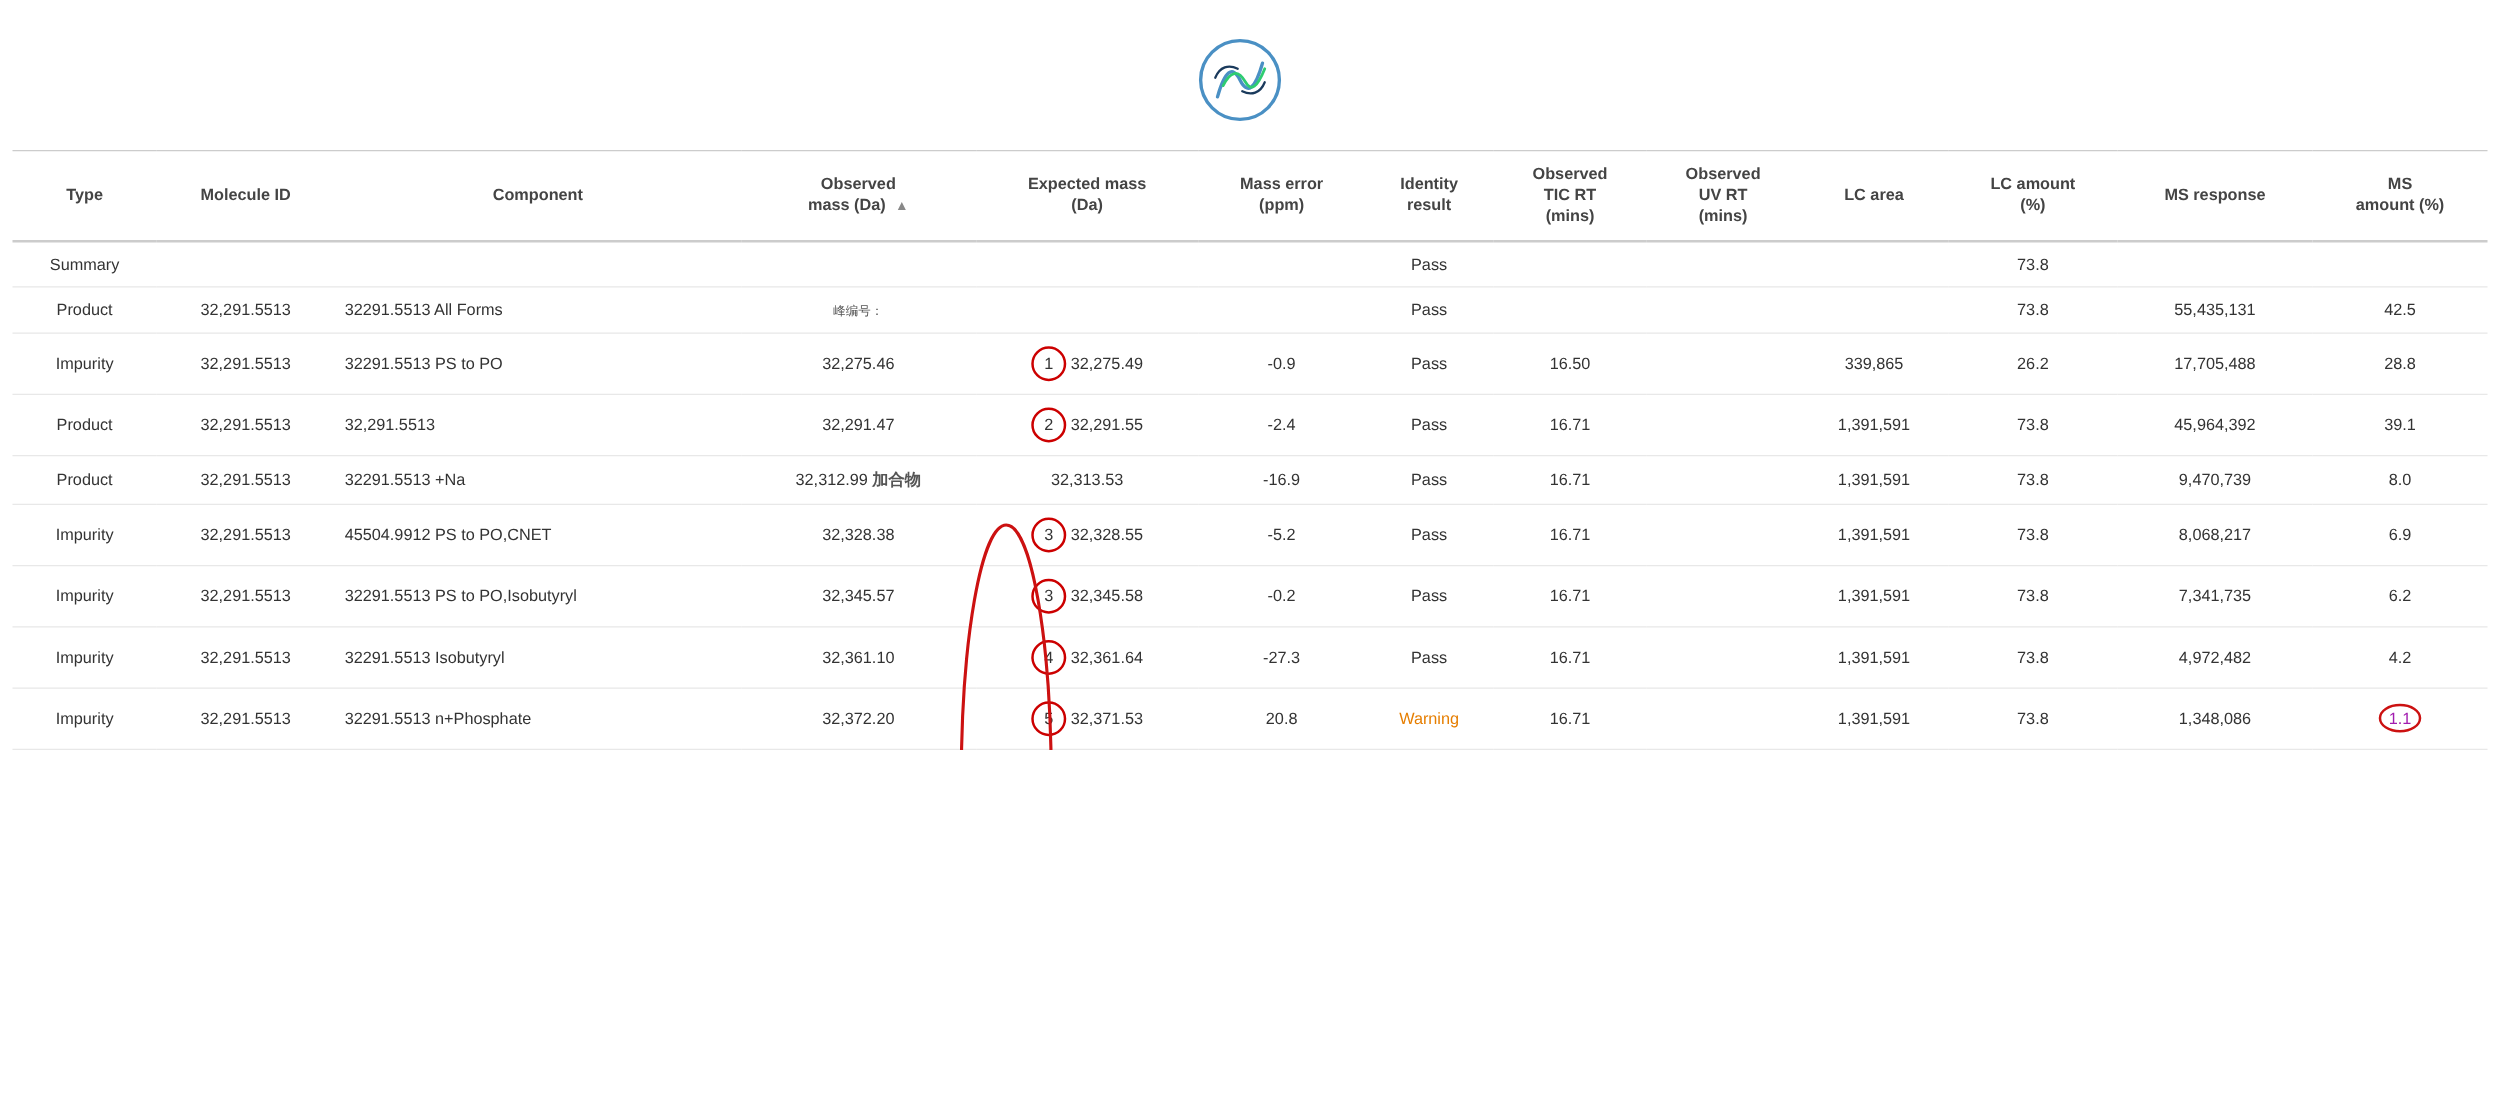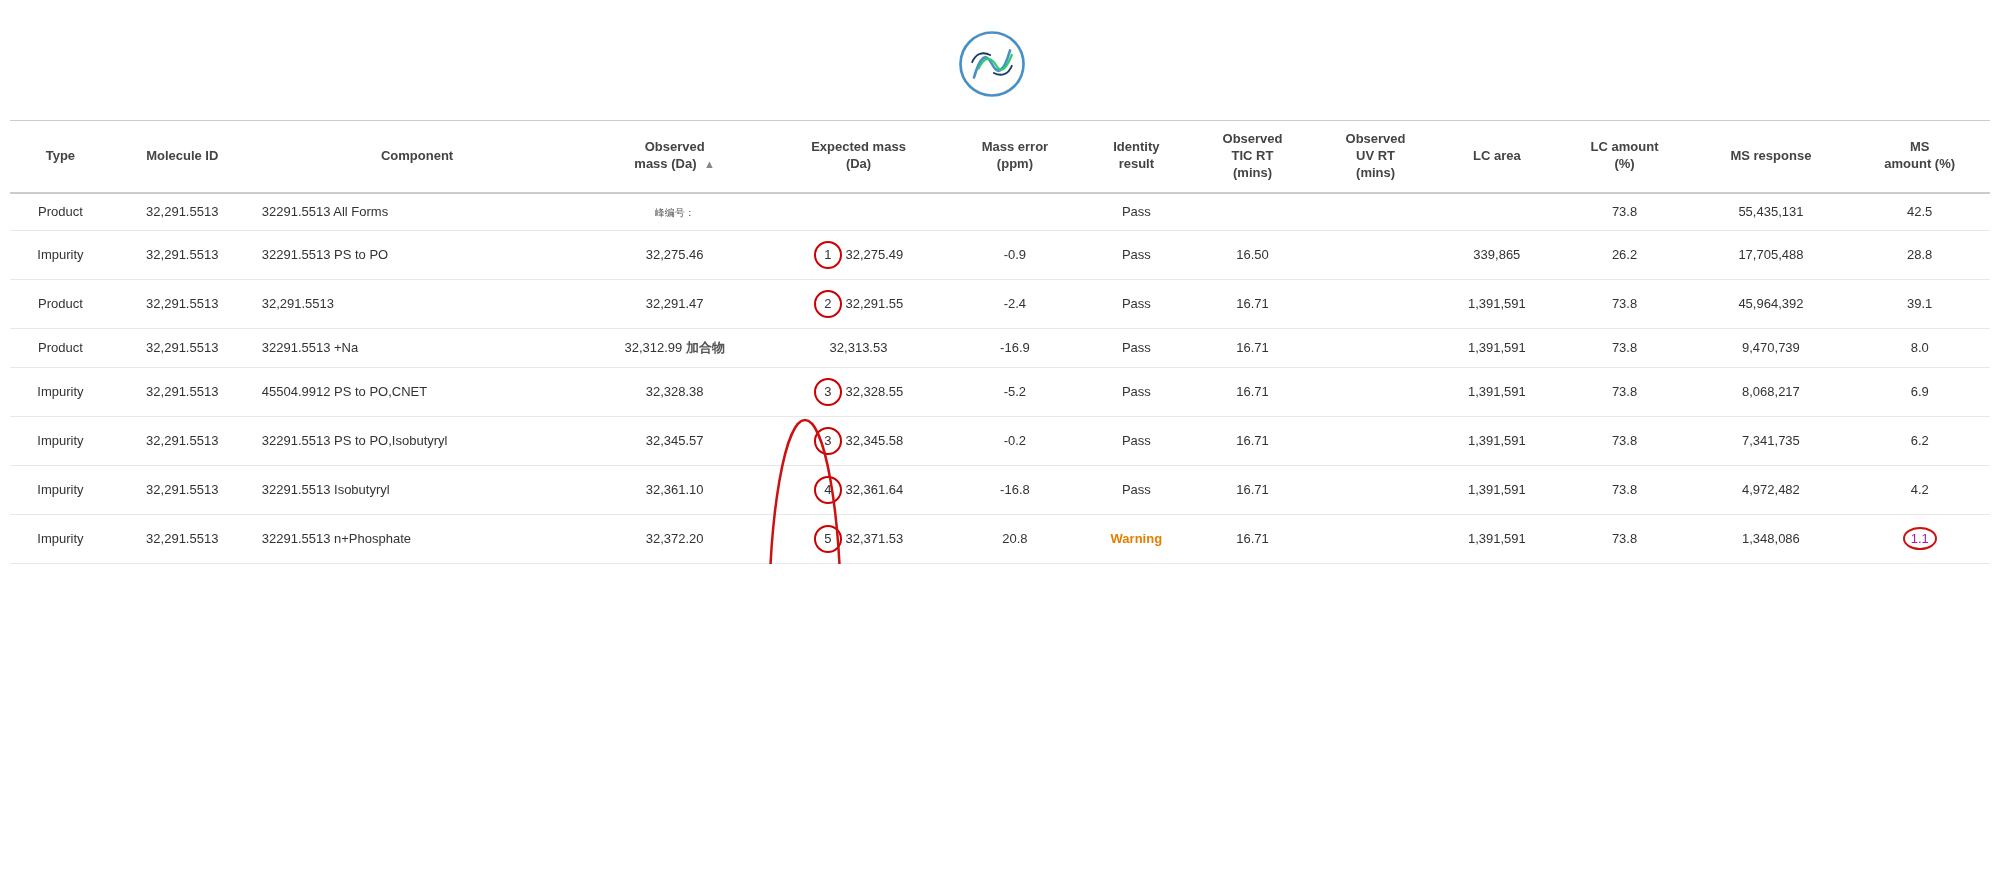--- a/index.html
+++ b/index.html
@@ -62,21 +62,21 @@
       display: inline-block;
       margin-left: 4px;
       color: #888;
       font-size: 11px;
     }
     .pass-badge {
       color: #333;
     }
     .warning-badge {
       color: #e67e00;
-      font-weight: 700;
+      font-weight: 400;
     }
     .annotation-circle {
       display: inline-block;
       border: 2px solid #cc0000;
       border-radius: 50%;
       width: 28px;
       height: 28px;
       line-height: 24px;
       text-align: center;
       color: #333;
@@ -146,20 +146,35 @@
             <th>Identity<br>result</th>
             <th>Observed<br>TIC RT<br>(mins)</th>
             <th>Observed<br>UV RT<br>(mins)</th>
             <th>LC area</th>
             <th>LC amount<br>(%)</th>
             <th>MS response</th>
             <th>MS<br>amount (%)</th>
           </tr>
         </thead>
         <tbody id="table-body">
+        <tr class="summary-row">
+  <td>Summary</td>
+  <td></td>
+  <td></td>
+  <td></td>
+  <td></td>
+  <td></td>
+  <td><span class="pass-badge">Pass</span></td>
+  <td></td>
+  <td></td>
+  <td></td>
+  <td>73.8</td>
+  <td></td>
+  <td></td>
+</tr>
             <tr>
     <td>Product</td>
     <td>32,291.5513</td>
     <td class="left">32291.5513 All Forms</td>
     <td><span class="peak-annotation">峰编号：</span></td>
     <td></td>
     <td></td>
     <td><span class="pass-badge">Pass</span></td>
     <td></td>
     <td></td>
@@ -242,21 +257,21 @@
     <td>73.8</td>
     <td>7,341,735</td>
     <td>6.2</td>
   </tr>
             <tr>
     <td>Impurity</td>
     <td>32,291.5513</td>
     <td class="left">32291.5513 Isobutyryl</td>
     <td>32,361.10</td>
     <td><span class="annotation-circle">4</span> 32,361.64</td>
-    <td>-16.8</td>
+    <td>-27.3</td>
     <td><span class="pass-badge">Pass</span></td>
     <td>16.71</td>
     <td></td>
     <td>1,391,591</td>
     <td>73.8</td>
     <td>4,972,482</td>
     <td>4.2</td>
   </tr>
             <tr>
     <td>Impurity</td>

